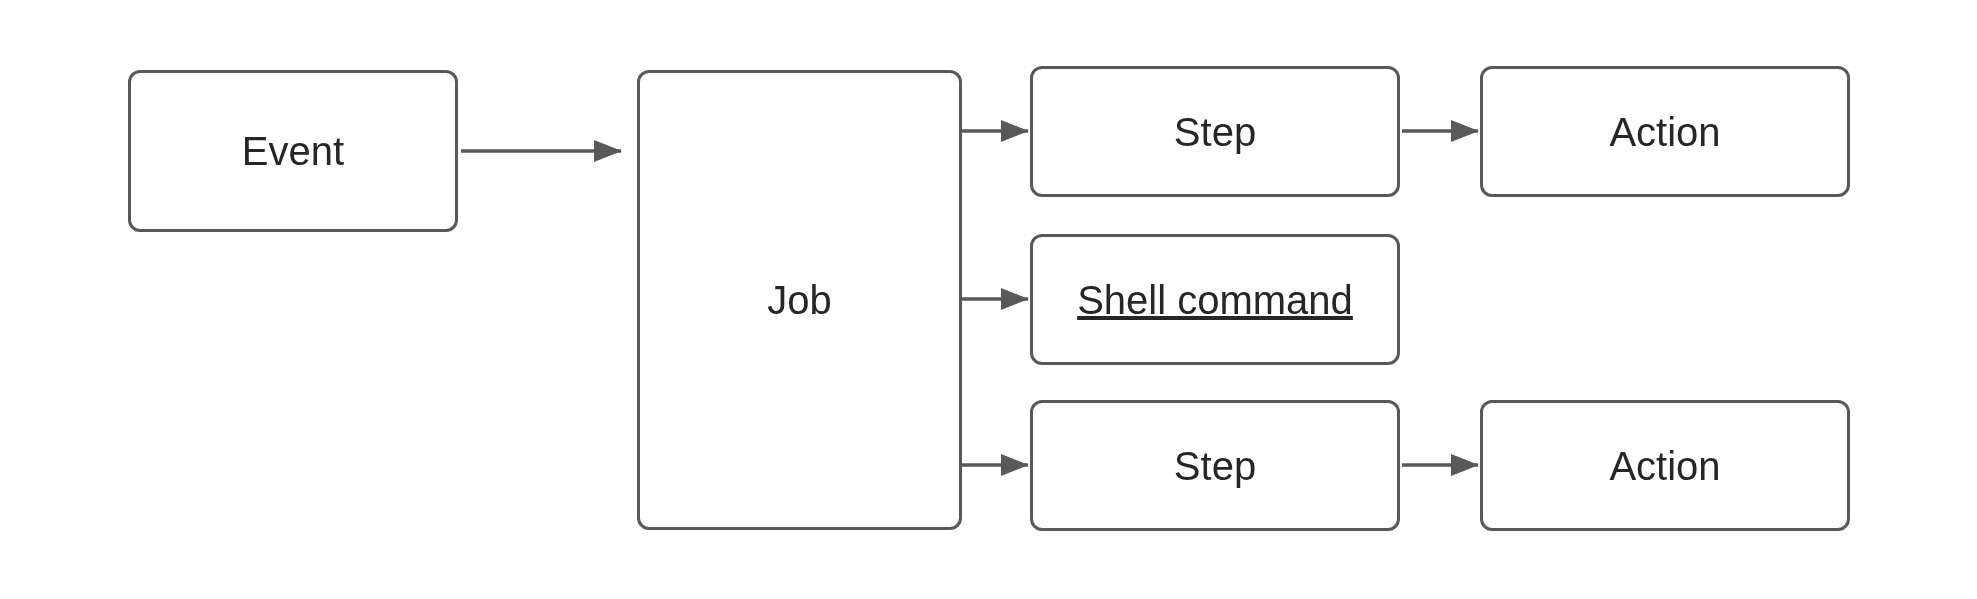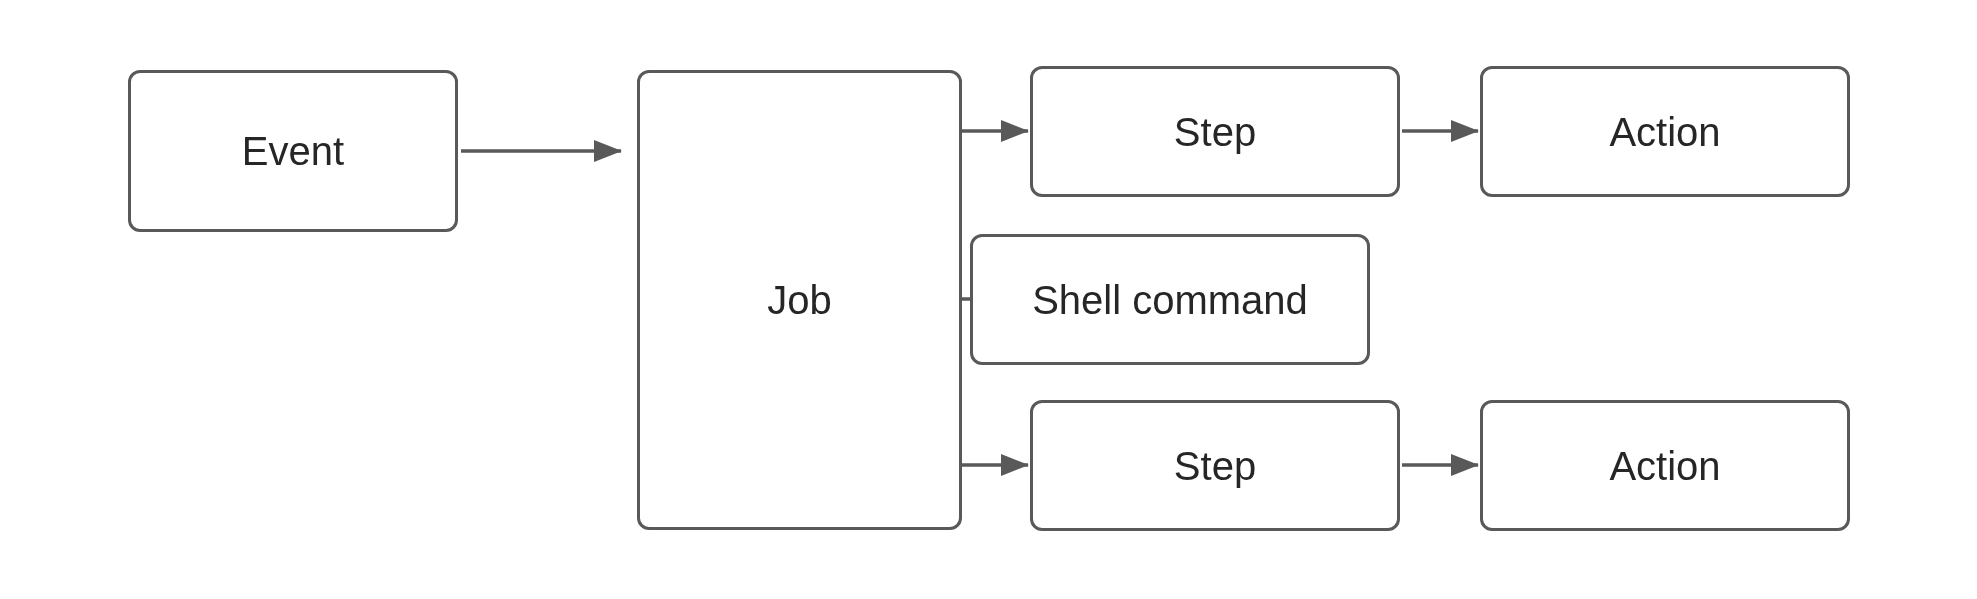--- a/index.html
+++ b/index.html
@@ -34,21 +34,21 @@
     justify-content: center;
     font-size: 40px;
     color: var(--text);
     text-align: center;
     line-height: 1.2;
   }
   .node-event        { left: 128px;  top: 70px;  width: 330px; height: 162px; }
   .node-job          { left: 637px;  top: 70px;  width: 325px; height: 460px; }
   .node-step-top     { left: 1030px; top: 66px;  width: 370px; height: 131px; }
   .node-action-top   { left: 1480px; top: 66px;  width: 370px; height: 131px; }
-  .node-shell        { left: 970px; top: 234px; width: 400px; height: 131px; }
+  .node-shell        { left: 1030px; top: 234px; width: 370px; height: 131px; text-decoration: underline; }
   .node-step-bottom  { left: 1030px; top: 400px; width: 370px; height: 131px; }
   .node-action-bottom{ left: 1480px; top: 400px; width: 370px; height: 131px; }
   .edges-layer {
     position: absolute;
     left: 0;
     top: 0;
     pointer-events: none;
   }
   .edge-line {
     stroke: var(--stroke);

